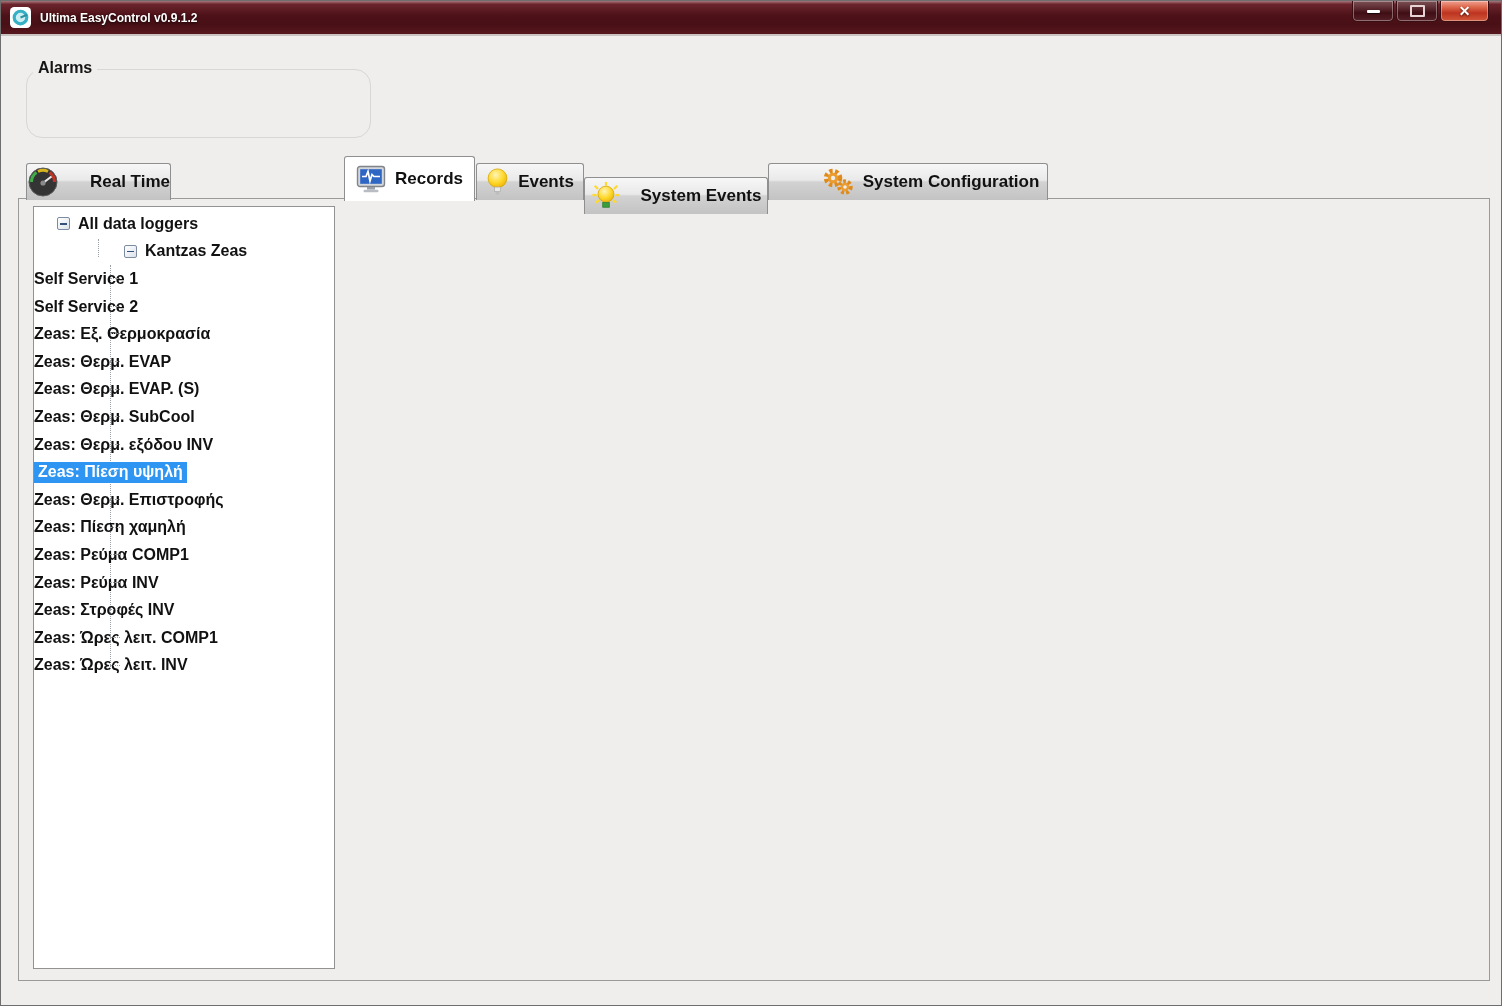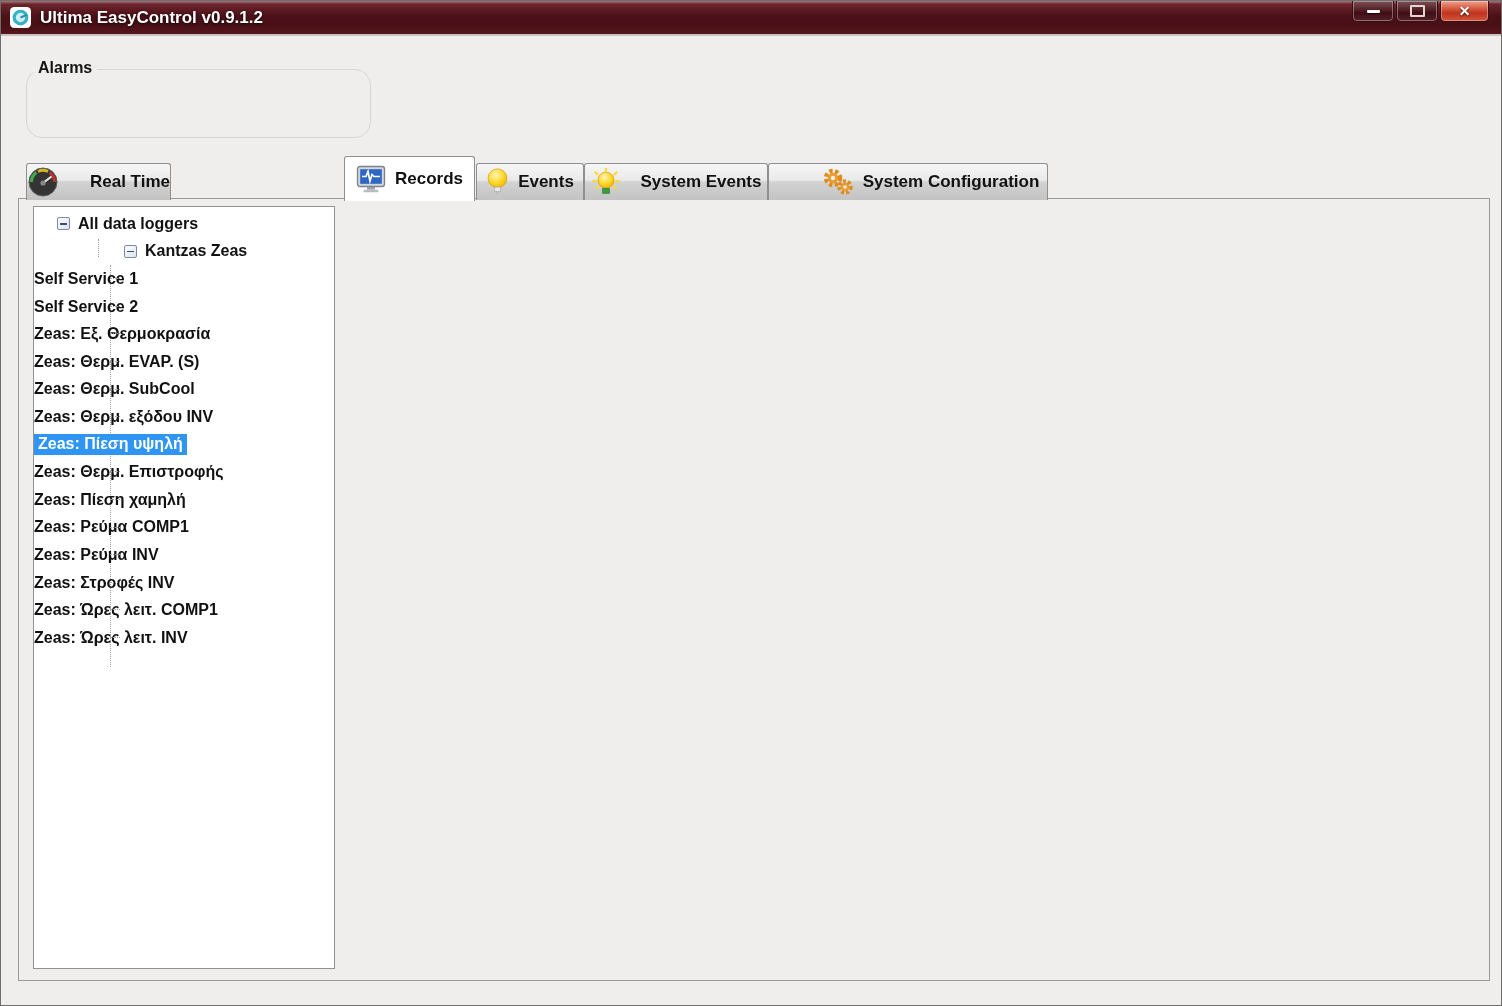--- a/index.html
+++ b/index.html
@@ -15,21 +15,21 @@
   }
   
   .titlebar{
     position:absolute;left:0;top:0;width:100%;height:33px;
     background:linear-gradient(#a7787c 0%, #6b242c 10%, #4d1118 45%, #481016 70%, #57161d 100%);
     border-bottom:2px solid #c9c2c0;
     display:flex;align-items:center;
   }
   .app-icon{width:21px;height:21px;margin-left:9px;flex:0 0 auto;}
   .title-text{
-    margin-left:9px;color:#fff;font-weight:bold;font-size:17px;
+    margin-left:9px;color:#fff;font-weight:bold;font-size:12px;
     text-shadow:0 1px 3px rgba(0,0,0,.8);
   }
   .win-buttons{position:absolute;right:12px;top:0;display:flex;}
   .winbtn{
     height:20px;border:1px solid #3a0d12;border-top:none;
     border-radius:0 0 5px 5px;
     background:linear-gradient(#7d5156 0%, #57262c 40%, #3f0e14 60%, #552028 100%);
     box-shadow:inset 0 0 0 1px rgba(255,255,255,.35);
     display:flex;align-items:center;justify-content:center;
     margin-left:2px;cursor:default;
@@ -228,21 +228,21 @@
             <stop offset="100%" stop-color="#eab000"></stop>
       </radialGradient>
         </defs>
       <circle cx="12" cy="12" r="10" fill="url(#bulb-a)" stroke="#d5a300" stroke-width="0.8"></circle>
       <rect x="8.8" y="21.4" width="6.4" height="4.6" fill="#e9e9e9" stroke="#a8a8a8" stroke-width="0.7"></rect>
       <rect x="10" y="26.4" width="4" height="3" rx="1" fill="#bdbdbd"></rect>
     </svg>
     <span>Events</span>
   </div>
 
-  <div class="tab" style="left:583px;top:162px;width:182px;height:36px;gap:20px;">
+  <div class="tab" style="left:583px;top:176px;width:182px;height:36px;gap:20px;">
     <svg class="tab-icon" width="30" height="30" viewBox="0 0 32 32">
       <defs>
           <radialGradient id="bulb-b" cx="40%" cy="32%" r="75%">
         <stop offset="0%" stop-color="#fff4b8"></stop>
             <stop offset="55%" stop-color="#ffd92e"></stop>
             <stop offset="100%" stop-color="#eab000"></stop>
       </radialGradient>
         </defs>
       <g stroke="#ffd92e" stroke-width="2.4">
         <line x1="16" y1="1" x2="16" y2="5"></line>
@@ -295,20 +295,24 @@
       <div class="tree-item lv2">
 
         <span class="tree-label">Self Service 2</span>
       </div>
 
       <div class="tree-item lv2">
 
         <span class="tree-label">Zeas: Εξ. Θερμοκρασία</span>
       </div>
 
+      <div class="tree-item lv2">
+
+        <span class="tree-label">Zeas: Θερμ. EVAP</span>
+      </div>
 
       <div class="tree-item lv2">
 
         <span class="tree-label">Zeas: Θερμ. EVAP. (S)</span>
       </div>
 
       <div class="tree-item lv2">
 
         <span class="tree-label">Zeas: Θερμ. SubCool</span>
       </div>

